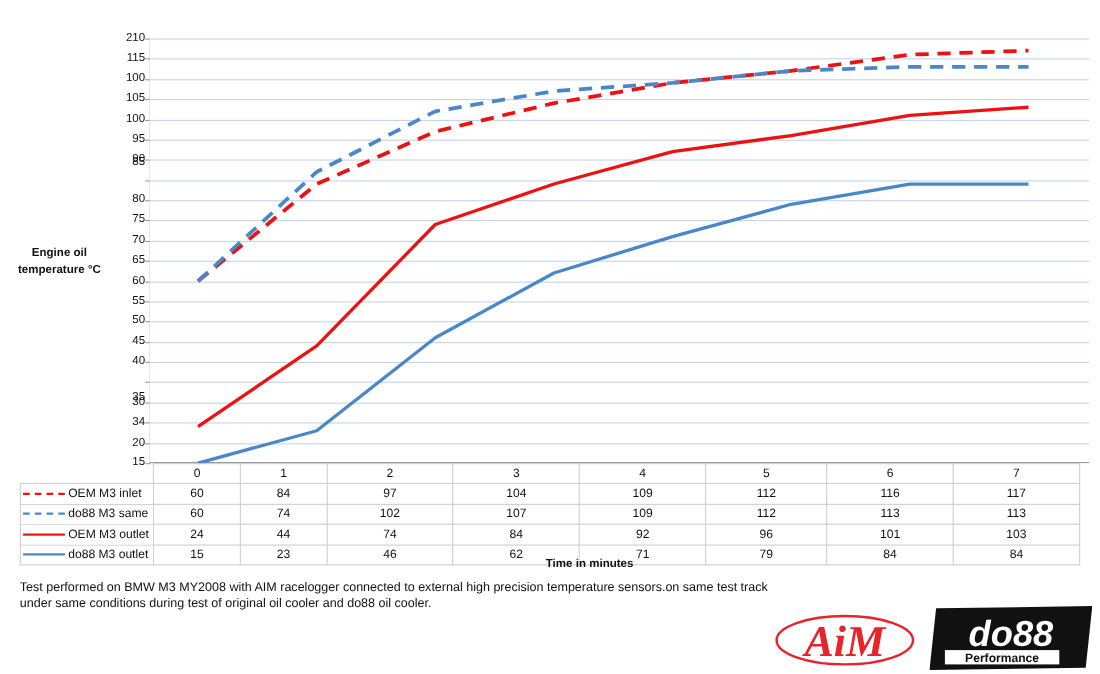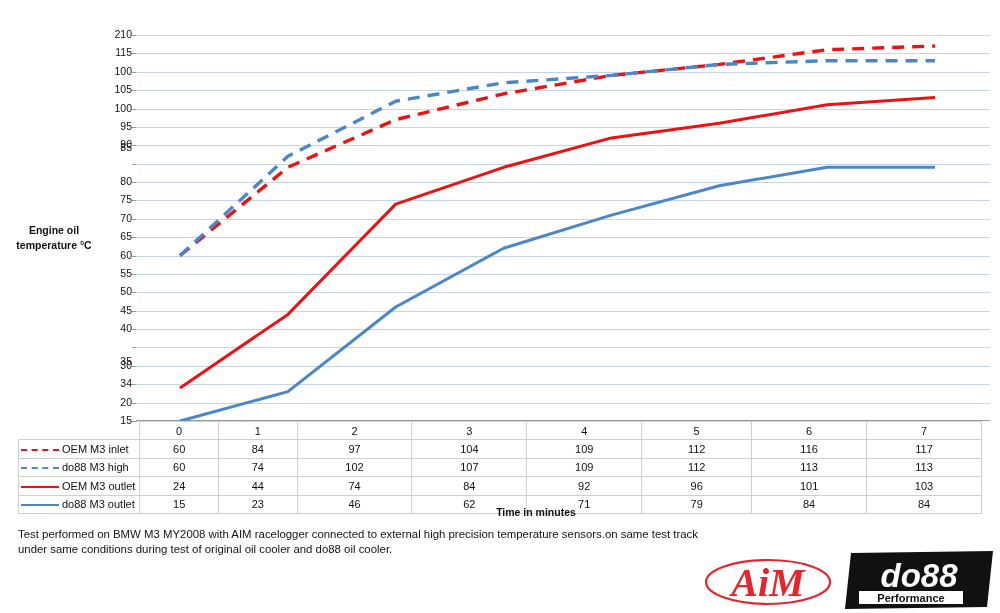--- a/index.html
+++ b/index.html
@@ -217,21 +217,21 @@
           <td>60</td>
           <td>84</td>
           <td>97</td>
           <td>104</td>
           <td>109</td>
           <td>112</td>
           <td>116</td>
           <td>117</td>
         </tr>
         <tr>
-          <td class="series-cell"><span class="swatch" style="border-top-color: rgb(74, 135, 200); border-top-style: dashed;"></span><span class="label">do88 M3 high</span></td>
+          <td class="series-cell"><span class="swatch" style="border-top-color: rgb(74, 135, 200); border-top-style: dashed;"></span><span class="label">do88 M3 same</span></td>
           <td>60</td>
           <td>74</td>
           <td>102</td>
           <td>107</td>
           <td>109</td>
           <td>112</td>
           <td>113</td>
           <td>113</td>
         </tr>
         <tr>

